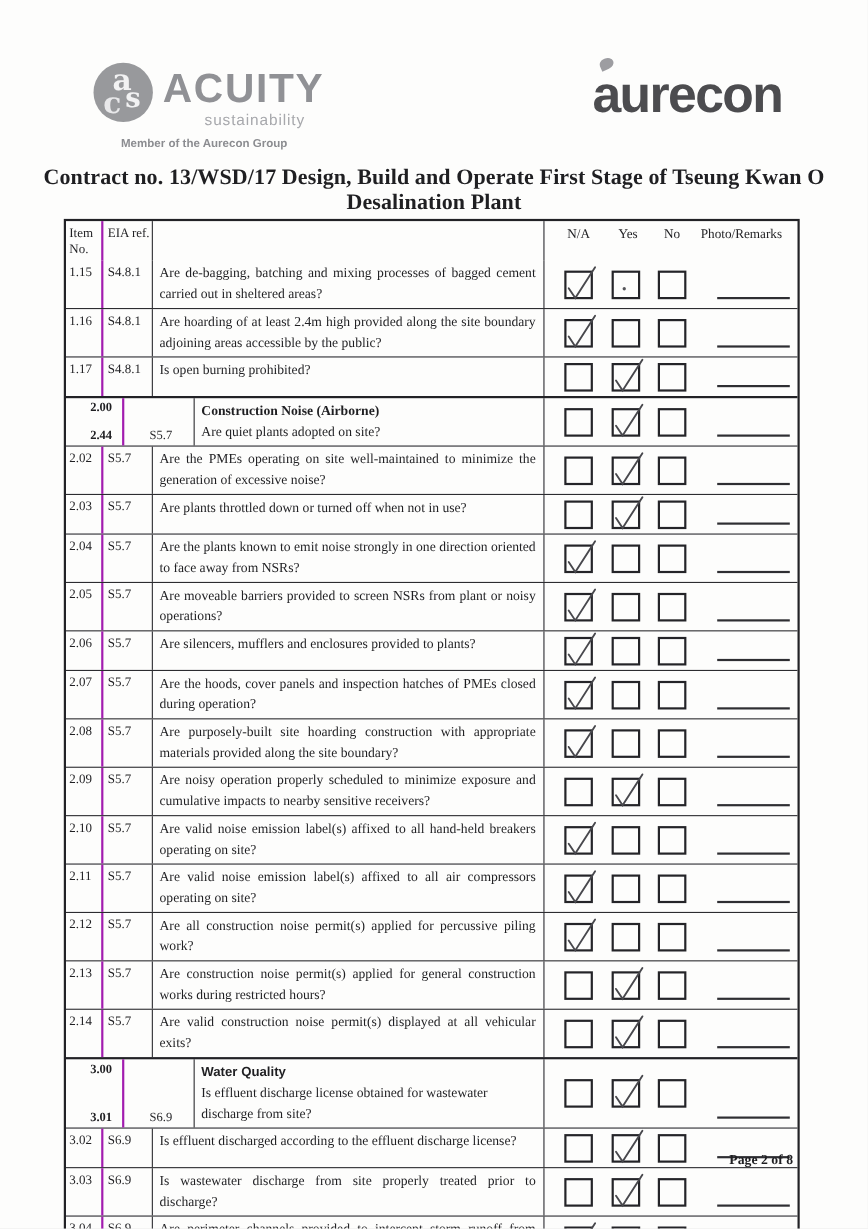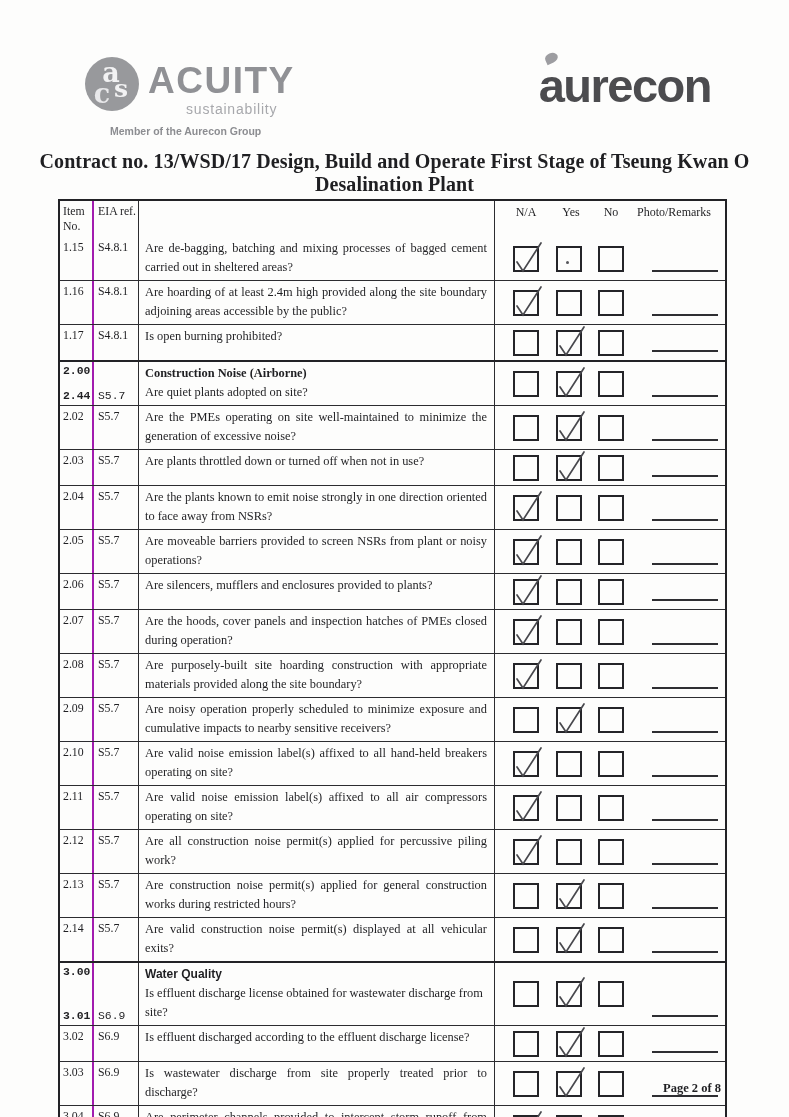--- a/index.html
+++ b/index.html
@@ -33,41 +33,41 @@
   .col{box-sizing:border-box;}
   .col-item{width:34px;border-right:2px solid #a21caf;padding:3px 2px 3px 3px;font-size:11.8px;
     display:flex;flex-direction:column;justify-content:space-between;}
   .col-eia{width:45px;border-right:1px solid #2c2c30;padding:3px 2px 3px 4px;font-size:11.8px;
     display:flex;flex-direction:column;}
   .col-q{flex:1;border-right:1.5px solid #2c2c30;padding:2px 7px 3px 6px;font-size:12.4px;line-height:19px;
     display:flex;flex-direction:column;justify-content:flex-start;text-align:justify;}
   .col-checks{width:230px;position:relative;}
   .section-row .col-eia{justify-content:flex-end;}
   .section-row .col-q{justify-content:space-between;text-align:left;}
-  .section-row .col-item,.section-row .col-eia{font-family:Liberation Mono, monospace;font-size:11.4px;font-weight:bold;}
+  .section-row .col-item,.section-row .col-eia{font-family:Liberation Serif, serif;font-size:11.4px;font-weight:bold;margin-left:19px;}
   .section-row .col-eia{font-weight:normal;}
   .section-title{font-weight:bold;}
   .section-title.sans{font-family:"Liberation Sans",sans-serif;font-size:12px;}
   
   .row.head{min-height:35px;border-top:none;font-size:11.8px;}
   .row.head .col-q{border-right:1.5px solid #2c2c30;}
   .head-label{position:absolute;top:4px;transform:translateX(-50%);white-space:nowrap;font-size:12px;}
   
   .cb{position:absolute;top:50%;transform:translateY(-50%);width:22px;height:22px;
     border:2px solid #242428;background:transparent;cursor:pointer;}
   .cb-na{left:18px;} .cb-yes{left:61px;} .cb-no{left:103px;}
   .tick{display:none;position:absolute;left:-4px;top:-12px;width:34px;height:38px;overflow:visible;}
   .cb.checked .tick{display:block;}
   .tick path{fill:none;stroke:#48484d;stroke-width:1.7;stroke-linecap:round;}
   .p-curved{display:none;}
   .dot{display:none;position:absolute;left:8px;top:13px;width:3px;height:3px;border-radius:50%;background:#55555a;}
   .cb.dotted .dot{display:block;}
   .remark-line{position:absolute;right:7px;bottom:8px;width:66px;height:2px;background:#2e2e32;cursor:text;}
   
-  .footer{position:absolute;right:68px;top:1081px;font-size:12.5px;font-weight:bold;margin-left:17px;}
+  .footer{position:absolute;right:68px;top:1047px;font-size:12.5px;font-weight:bold;margin-left:17px;}
 </style>
 </head>
 <body>
 
 <div class="page">
 
   <div class="hdr">
     <div class="acuity">
       <div class="acuity-top">
         <svg width="56" height="56" viewBox="0 0 56 56">

